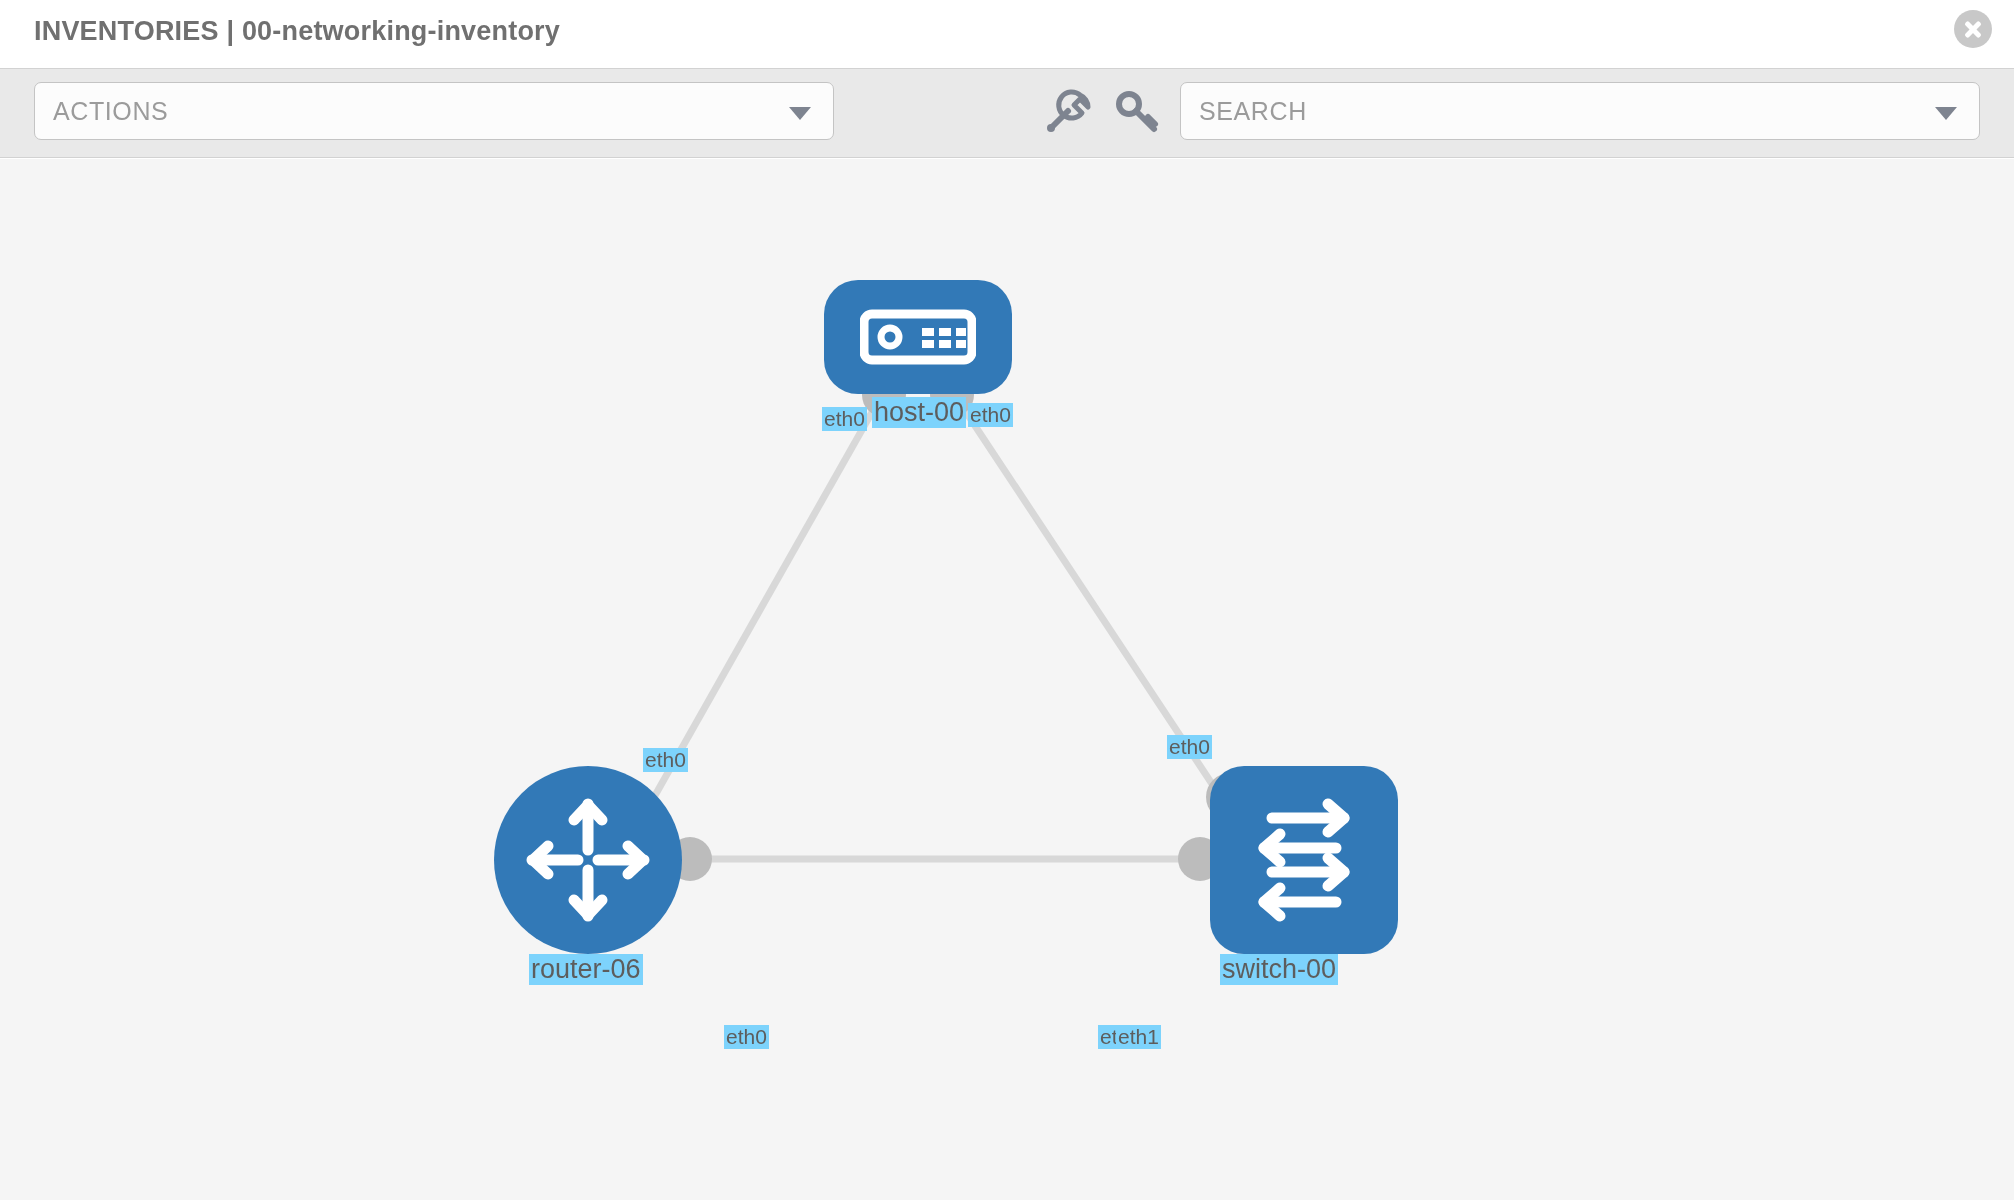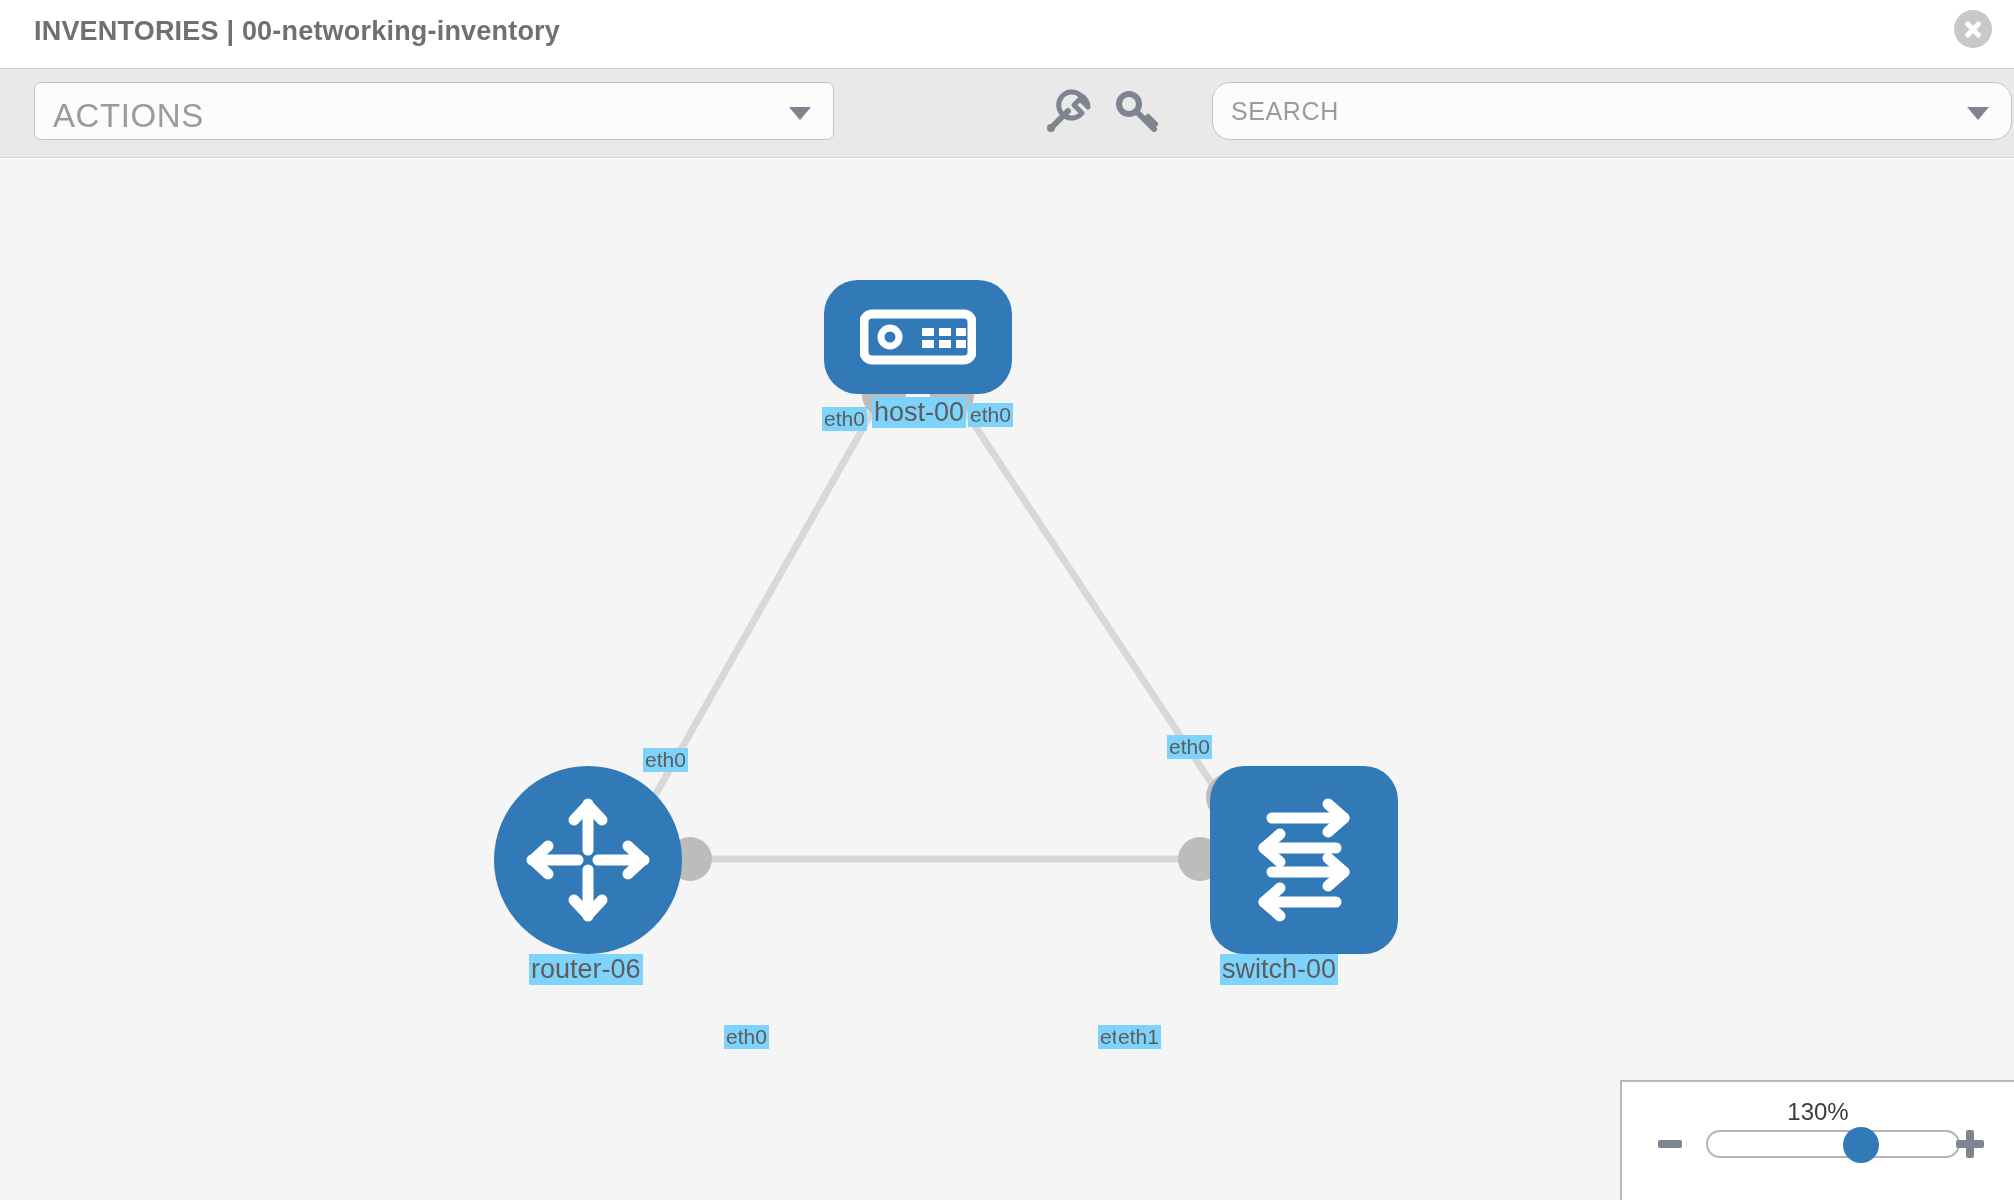--- a/index.html
+++ b/index.html
@@ -41,42 +41,42 @@
     border-bottom: 1px solid #d2d2d2;
   }
   .actions-select {
     position: absolute; left: 34px; top: 13px;
     width: 800px; height: 58px;
     background: #fcfcfc;
     border: 1px solid #c4c4c4; border-radius: 7px;
   }
   .actions-select .lbl {
     position: absolute; left: 18px; top: 14px;
-    font-size: 33px; color: #9b9b9b; letter-spacing: .6px;
+    font-size: 25px; color: #9b9b9b; letter-spacing: .6px;
   }
   .caret {
     position: absolute; right: 22px; top: 24px;
     width: 0; height: 0;
     border-left: 11px solid transparent;
     border-right: 11px solid transparent;
     border-top: 13px solid #7e8490;
   }
 
   .tool-icon {
     position: absolute; top: 16px; width: 52px; height: 52px; cursor: pointer;
   }
   .tool-icon svg { display: block; }
   #wrench-btn { left: 1040px; }
   #key-btn    { left: 1110px; }
 
   .search-box {
     position: absolute; left: 1180px; top: 13px;
     width: 800px; height: 58px;
     background: #fcfcfc;
-    border: 1px solid #c4c4c4; border-radius: 18px; margin-left: 32px;
+    border: 1px solid #c4c4c4; border-radius: 7px;
   }
   .search-box .lbl {
     position: absolute; left: 18px; top: 14px;
     font-size: 25px; color: #9b9b9b; letter-spacing: .6px;
   }
 
   
   .canvas {
     position: absolute; left: 0; top: 159px;
     width: 2014px; height: 1041px;
@@ -251,22 +251,14 @@
     <div class="edge-label" style="left:822px; top:248px;">eth0</div>
     <div class="edge-label" style="left:968px; top:244px;">eth0</div>
     <div class="edge-label" style="left:643px; top:589px;">eth0</div>
     <div class="edge-label" style="left:1167px; top:576px;">eth0</div>
     <div class="edge-label" style="left:724px; top:866px;">eth0</div>
     <div class="edge-label" style="left:1098px; top:866px;">eth</div>
     <div class="edge-label" style="left:1116px; top:866px;">eth1</div>
 
   </div>
 
-  <div class="zoom-panel">
-    <div class="zoom-pct">130%</div>
-    <div class="zoom-minus"></div>
-    <div class="zoom-track">
-      <div class="zoom-thumb" style="left: 135px;"></div>
-    </div>
-    <div class="zoom-plus"></div>
-  </div>
 
 </div>
 
 </body></html>

